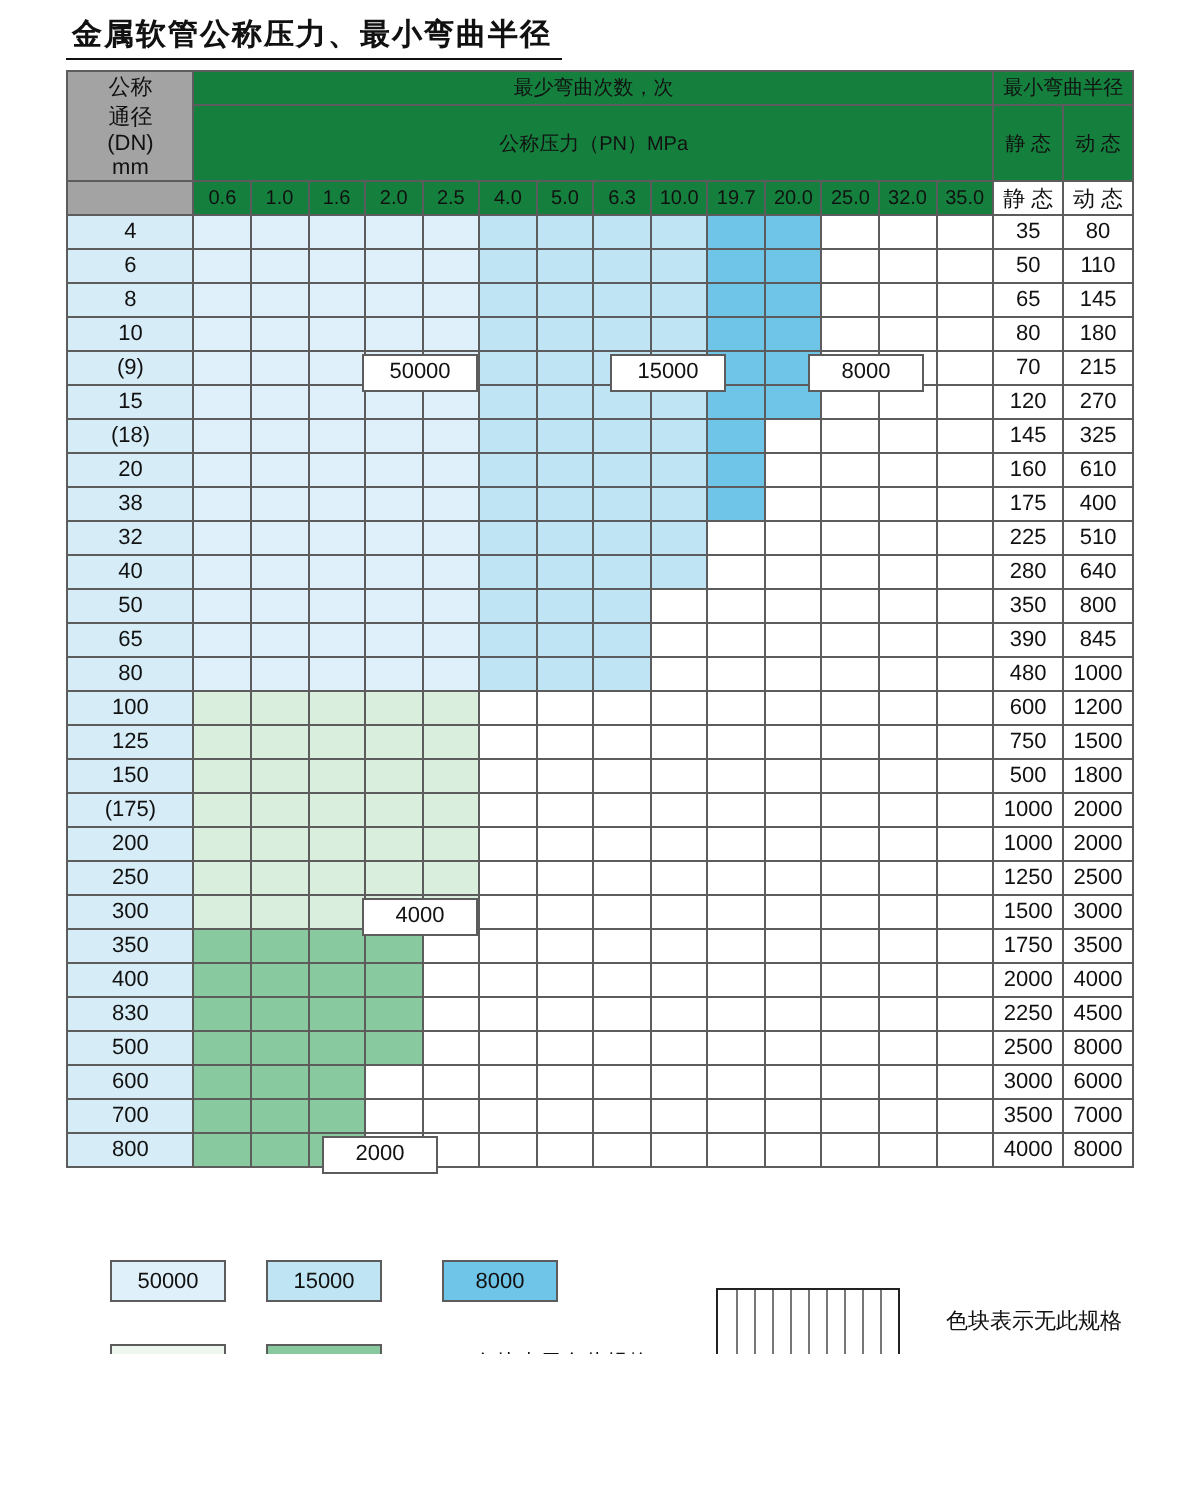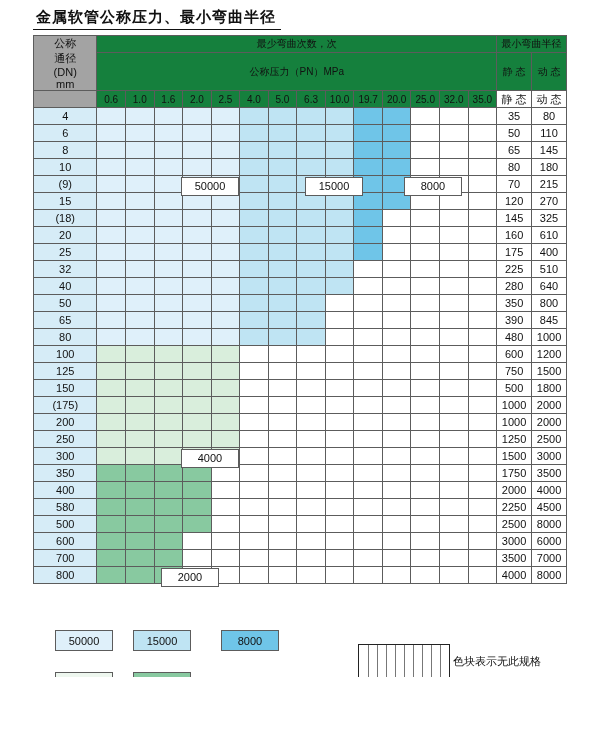--- a/index.html
+++ b/index.html
@@ -321,21 +321,21 @@
             <td class="cellw f-lblue"></td>
             <td class="cellw f-blue"></td>
             <td class="cellw f-none"></td>
             <td class="cellw f-none"></td>
             <td class="cellw f-none"></td>
             <td class="cellw f-none"></td>
             <td class="radcol">160</td>
             <td class="radcol">610</td>
           </tr>
           <tr>
-            <td class="col-dn">25</td>
+            <td class="col-dn">38</td>
             <td class="cellw f-pale"></td>
             <td class="cellw f-pale"></td>
             <td class="cellw f-pale"></td>
             <td class="cellw f-pale"></td>
             <td class="cellw f-pale"></td>
             <td class="cellw f-lblue"></td>
             <td class="cellw f-lblue"></td>
             <td class="cellw f-lblue"></td>
             <td class="cellw f-lblue"></td>
             <td class="cellw f-blue"></td>
@@ -606,21 +606,21 @@
             <td class="cellw f-none"></td>
             <td class="cellw f-none"></td>
             <td class="cellw f-none"></td>
             <td class="cellw f-none"></td>
             <td class="cellw f-none"></td>
             <td class="cellw f-none"></td>
             <td class="radcol">2000</td>
             <td class="radcol">4000</td>
           </tr>
           <tr>
-            <td class="col-dn">580</td>
+            <td class="col-dn">830</td>
             <td class="cellw f-grn"></td>
             <td class="cellw f-grn"></td>
             <td class="cellw f-grn"></td>
             <td class="cellw f-grn"></td>
             <td class="cellw f-none"></td>
             <td class="cellw f-none"></td>
             <td class="cellw f-none"></td>
             <td class="cellw f-none"></td>
             <td class="cellw f-none"></td>
             <td class="cellw f-none"></td>
@@ -732,16 +732,16 @@
         <i style="left: 9px;"></i>
         <i style="left: 18px;"></i>
         <i style="left: 27px;"></i>
         <i style="left: 36px;"></i>
         <i style="left: 45px;"></i>
         <i style="left: 54px;"></i>
         <i style="left: 63px;"></i>
         <i style="left: 72px;"></i>
         <i style="left: 81px;"></i>
       </div>
-    <div class="lg-text" id="no-spec" style="left:420px; top:21px;">色块表示无此规格</div>
+    <div class="lg-text" id="no-spec" style="left:440px; top:21px;">色块表示无此规格</div>
   </div>
 
 </div>
 
 </body></html>

